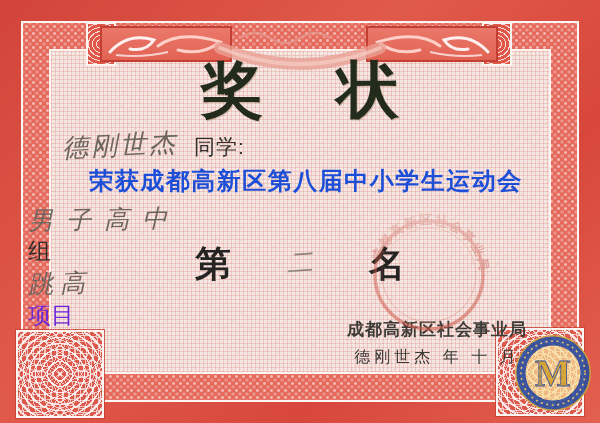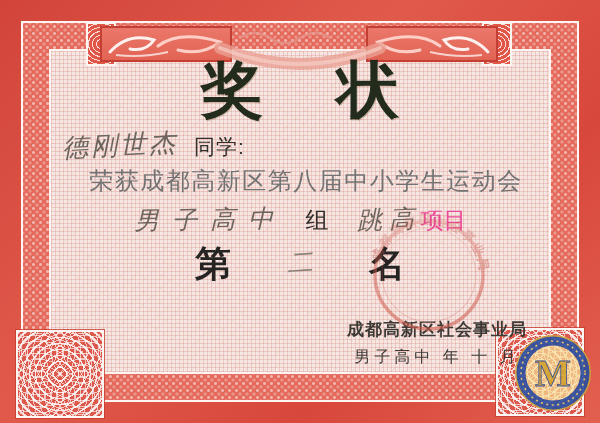--- a/index.html
+++ b/index.html
@@ -48,26 +48,26 @@
   .rosette.br{left:496px;top:328px;}
   
   .title-row{position:absolute;top:56px;left:0;right:0;display:flex;justify-content:center;gap:74px;
     font-family:"DejaVu Serif",serif;font-weight:bold;font-size:62px;line-height:1.1;color:#232b1d;
     text-shadow:1px 1px 0 rgba(90,70,20,.25);}
   .name-row{position:absolute;top:128px;left:62px;display:flex;align-items:baseline;}
   .hand{font-family:"DejaVu Serif",serif;font-style:italic;color:#6d655d;}
   .hand-name{font-size:26px;letter-spacing:3px;transform:rotate(-3deg);}
   .name-suffix{font-size:21px;color:#33302c;margin-left:16px;letter-spacing:1px;}
   .award-line{position:absolute;top:165px;left:60px;right:48px;text-align:center;
-    font-size:24px;font-weight:normal;color:#737373;letter-spacing:1.5px;}
-  .event-row{position:absolute;top:203px;left:0;right:0;display:flex;justify-content:center;align-items:baseline;}
+    font-size:24px;font-weight:bold;color:#1d4ed8;letter-spacing:1.5px;}
+  .event-row{position:absolute;top:203px;left:0;right:0;display:flex;justify-content:center;align-items:baseline;flex-direction:column;}
   .hand-group{font-size:25px;letter-spacing:13px;transform:rotate(-1deg);}
   .label-group{font-size:23px;color:#2f2c29;margin-left:20px;}
   .hand-event{font-size:25px;letter-spacing:7px;margin-left:28px;transform:rotate(-2deg);}
-  .label-event{font-size:23px;color:#ec4899;margin-left:0;}
+  .label-event{font-size:23px;color:#6d28d9;margin-left:0;}
   .rank-row{position:absolute;top:240px;left:0;right:0;display:flex;justify-content:center;align-items:baseline;gap:56px;
     font-weight:bold;font-size:36px;color:#262422;}
   .hand-rank{font-size:26px;font-weight:normal;color:#8b837a;transform:translateY(-5px) rotate(-4deg);}
   .issuer{position:absolute;top:318px;left:322px;width:230px;text-align:center;
     font-size:17px;color:#3d3935;letter-spacing:1px;font-weight:bold;}
   .date-line{position:absolute;top:347px;left:322px;width:230px;text-align:center;
     font-size:16px;color:#3d3935;letter-spacing:4px;}
   .seal-wrap{position:absolute;left:364px;top:210px;width:130px;height:130px;}
   .badge-wrap{position:absolute;left:514px;top:334px;width:78px;height:78px;opacity:.92;}
 </style>
@@ -127,21 +127,21 @@
     <span class="label-event">项目</span>
   </div>
 
   <div class="rank-row">
     <span>第</span>
     <span class="hand hand-rank">二</span>
     <span>名</span>
   </div>
 
   <div class="issuer">成都高新区社会事业局</div>
-  <div class="date-line">男子高中 年 十 月</div>
+  <div class="date-line">德刚世杰 年 十 月</div>
 
   <div class="seal-wrap">
     <svg width="130" height="130" viewBox="0 0 130 130">
       <defs>
         <linearGradient id="fadeG" x1="0" y1="0" x2="0" y2="1">
           <stop offset="0" stop-color="#555555"></stop>
           <stop offset="0.55" stop-color="#cccccc"></stop>
           <stop offset="1" stop-color="#ffffff"></stop>
         </linearGradient>
         <mask id="sealFade">

